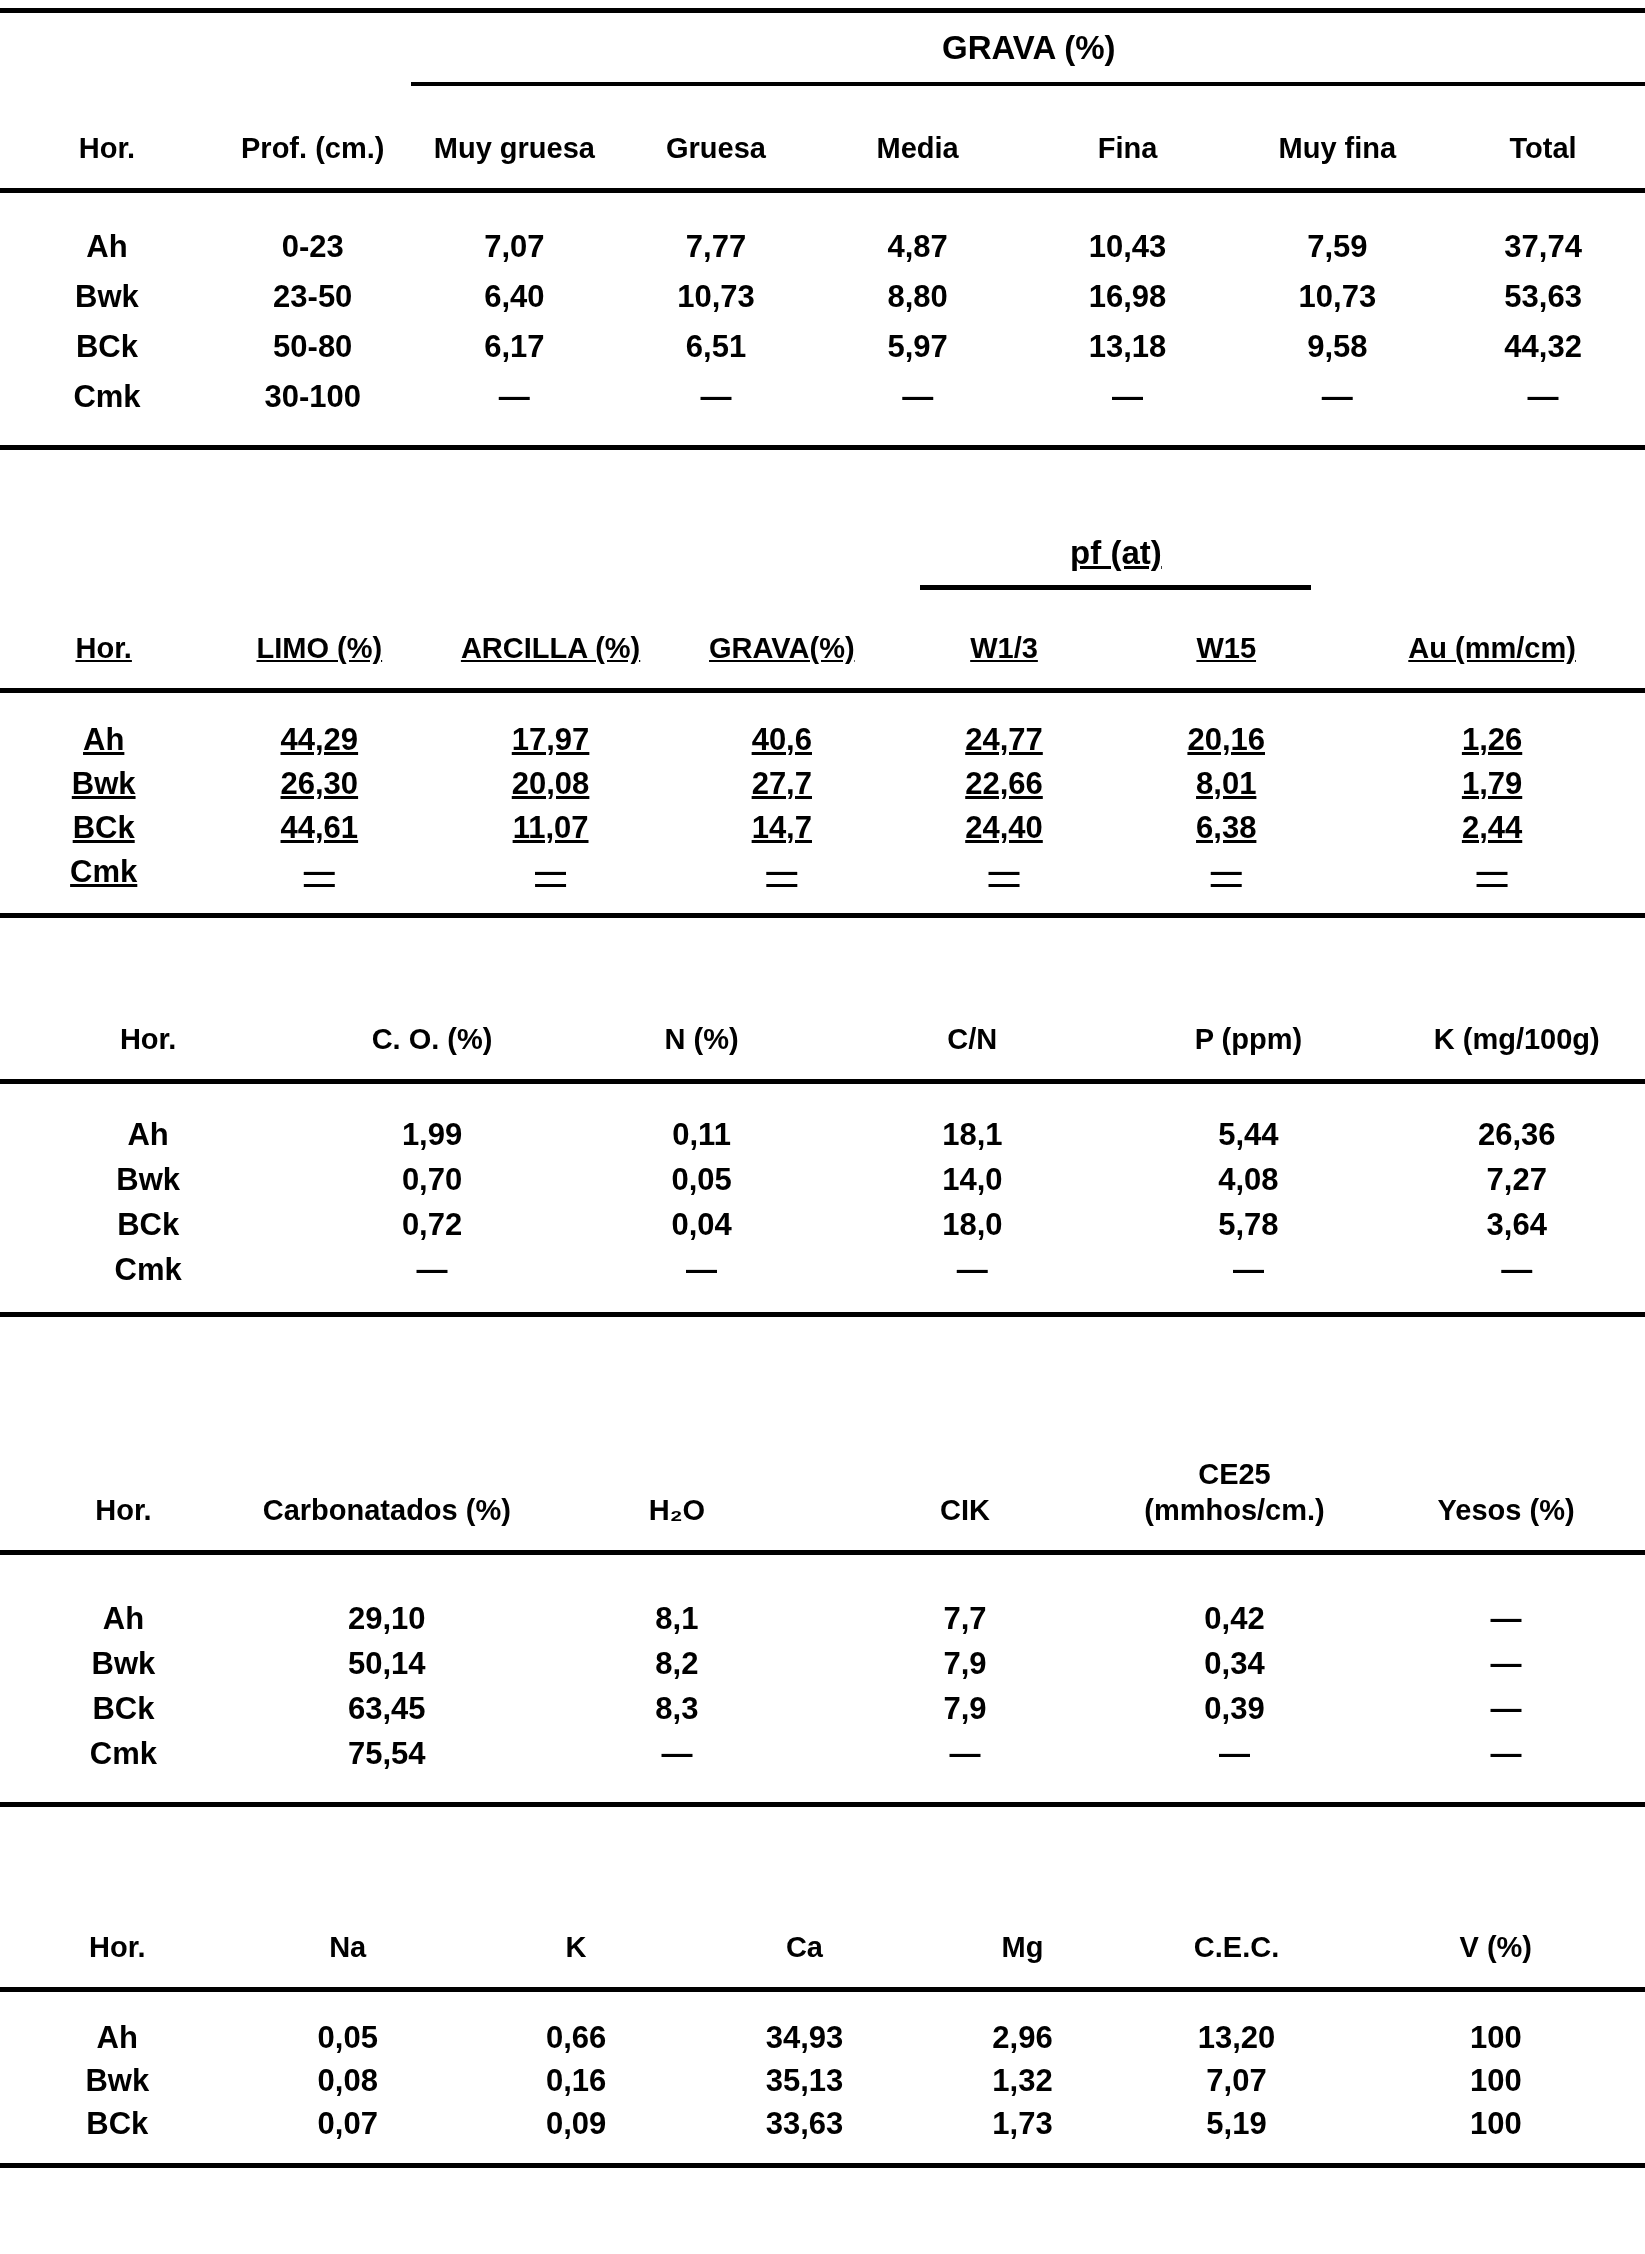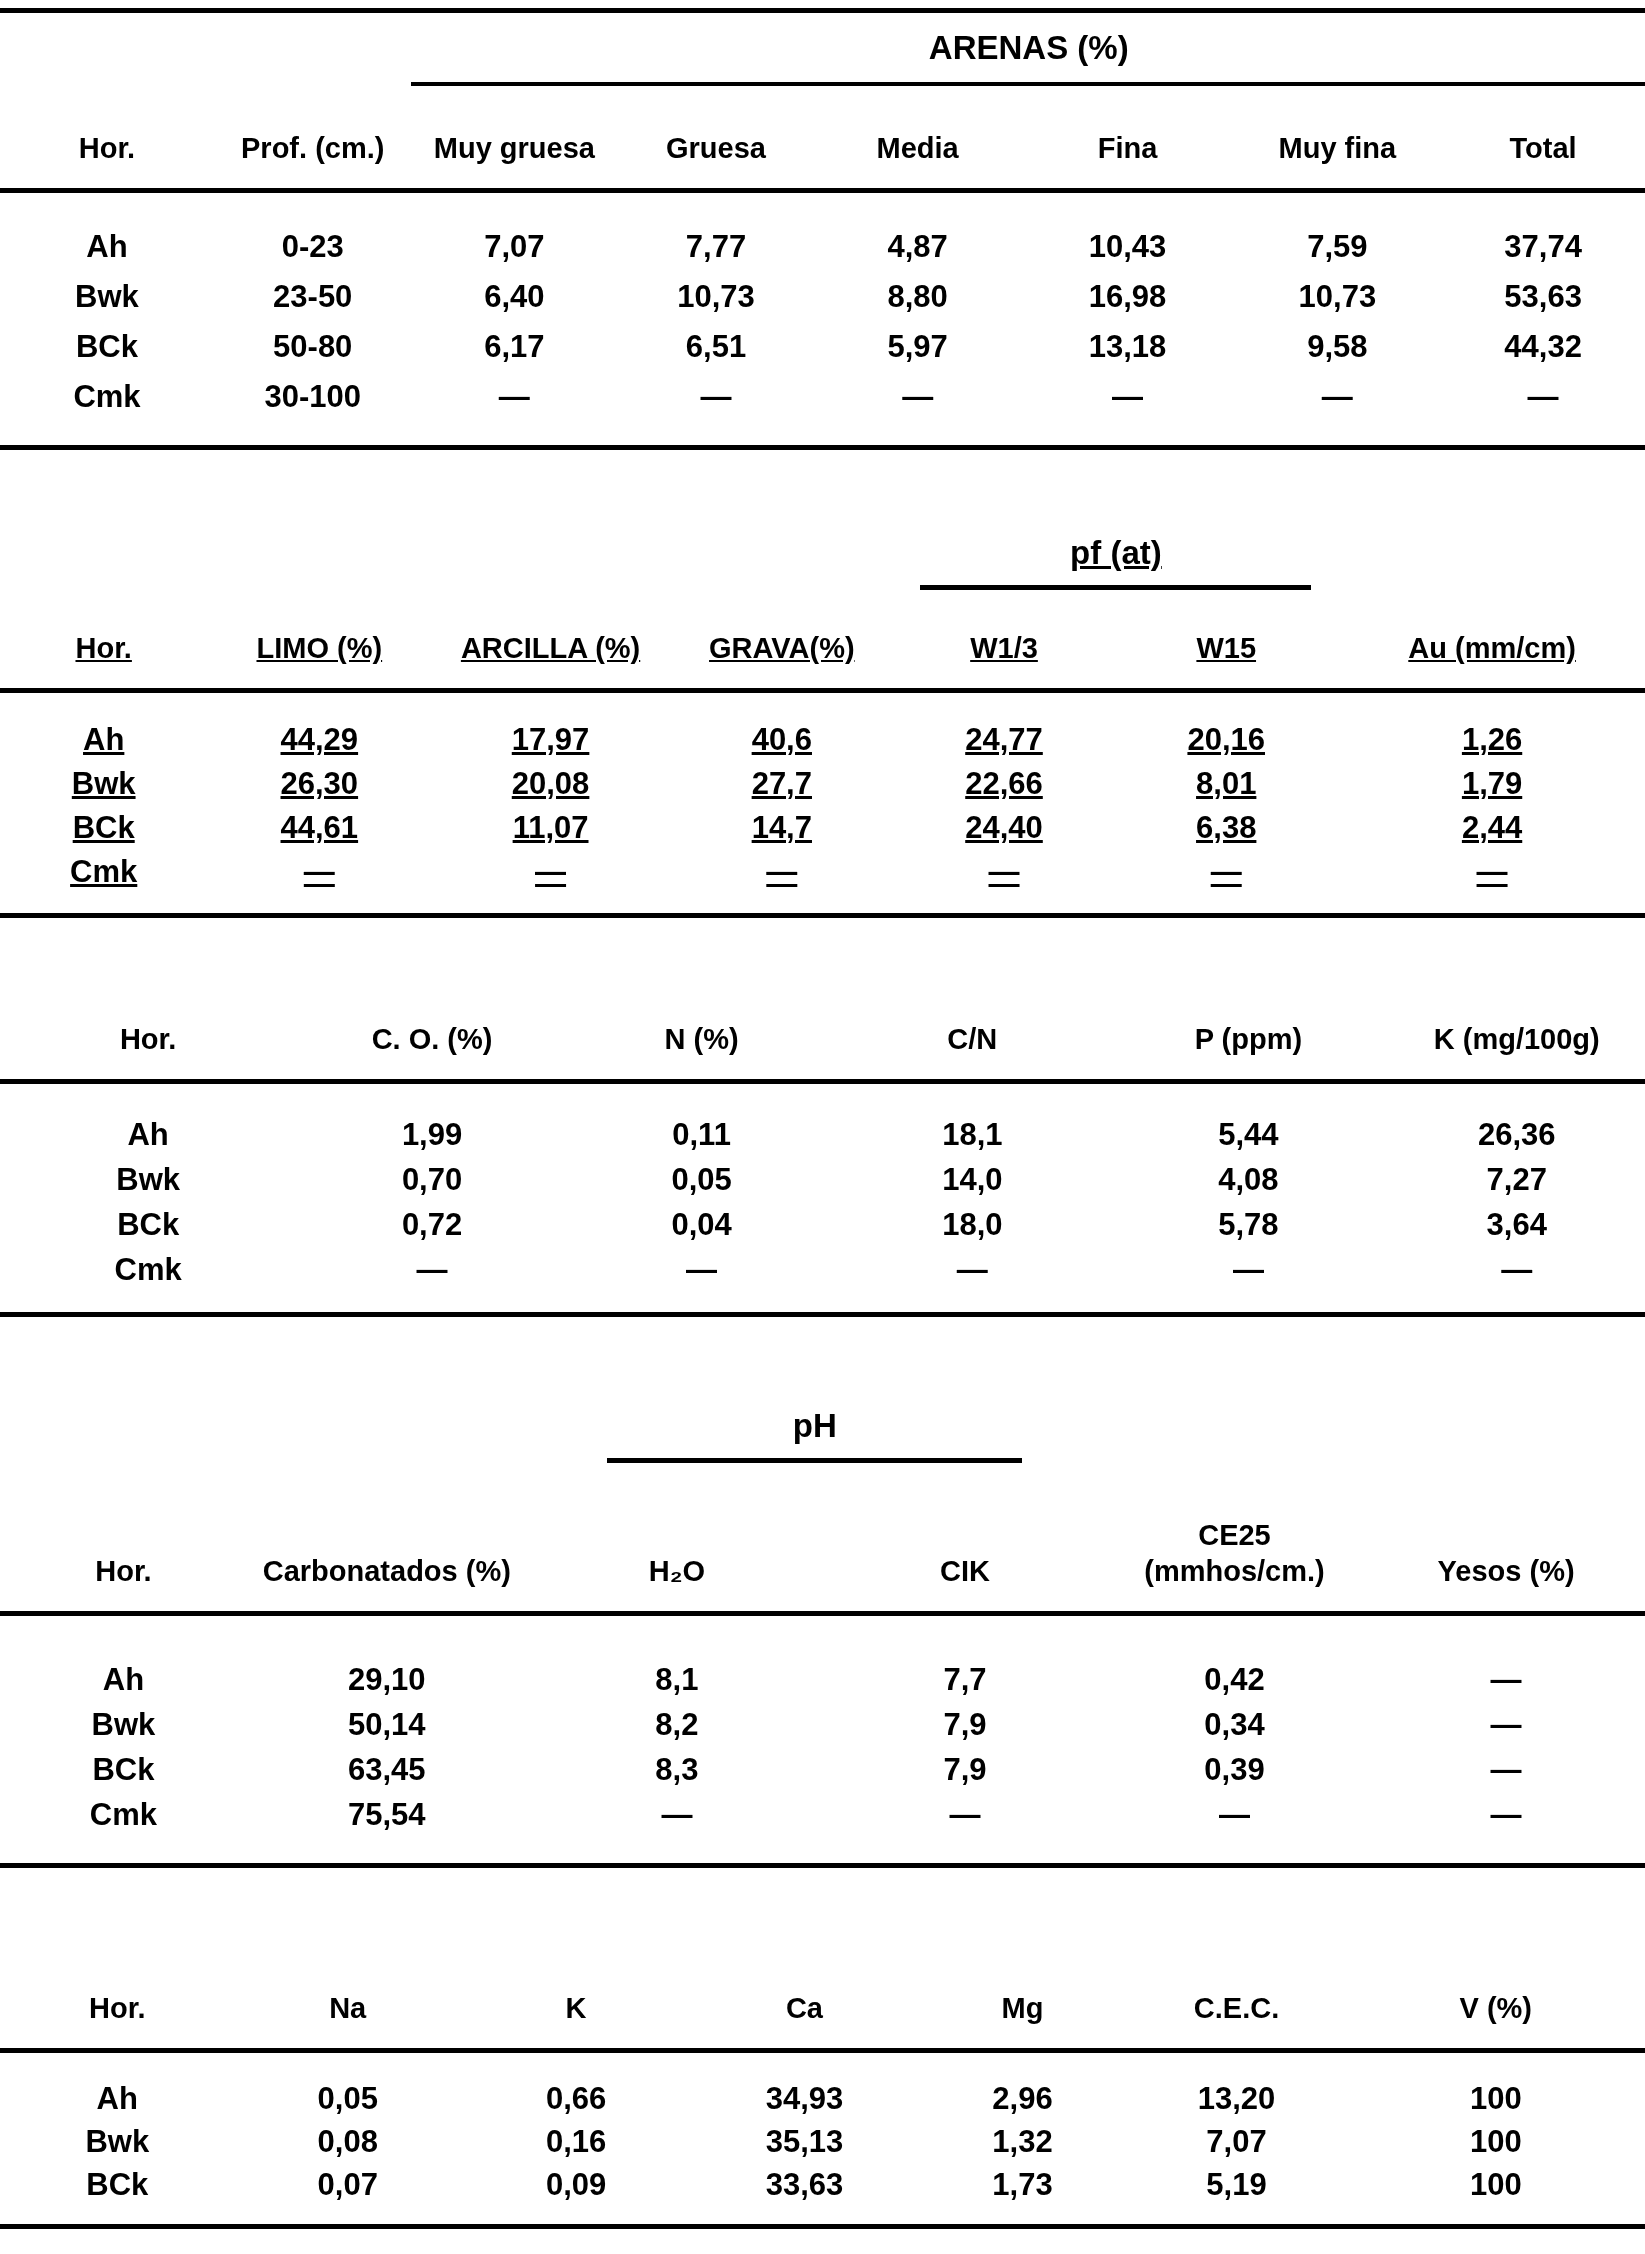--- a/index.html
+++ b/index.html
@@ -98,21 +98,21 @@
         <col style="width:12%">
       <col style="width:12.5%">
         <col style="width:13%">
         <col style="width:12.5%">
         <col style="width:12.5%">
     </colgroup>
     <thead>
       <tr class="group-row">
         <td class="spacer" colspan="2"></td>
         <td class="grp grp-flush" colspan="6">
-          <div class="grp-label">ARENAS (%)</div>
+          <div class="grp-label">GRAVA (%)</div>
         </td>
       </tr>
       <tr class="head-row">
         <th>Hor.</th>
         <th>Prof. (cm.)</th>
         <th>Muy gruesa</th>
         <th>Gruesa</th>
         <th>Media</th>
         <th>Fina</th>
         <th>Muy fina</th>
@@ -290,28 +290,20 @@
   <table class="dt t4">
     <colgroup>
       <col style="width:15%">
         <col style="width:17%">
         <col style="width:18.25%">
       <col style="width:16.75%">
         <col style="width:16%">
         <col style="width:17%">
     </colgroup>
     <thead>
-      <tr class="group-row">
-        <td class="spacer" colspan="2"></td>
-        <td class="grp" colspan="2">
-          <div class="grp-label">pH</div>
-          <div class="grp-line w72"></div>
-        </td>
-        <td class="spacer" colspan="2"></td>
-      </tr>
       <tr class="head-row">
         <th>Hor.</th>
         <th>Carbonatados (%)</th>
         <th>H₂O</th>
         <th>CIK</th>
         <th>CE25
 (mmhos/cm.)</th>
         <th>Yesos (%)</th>
       </tr>
     </thead>

